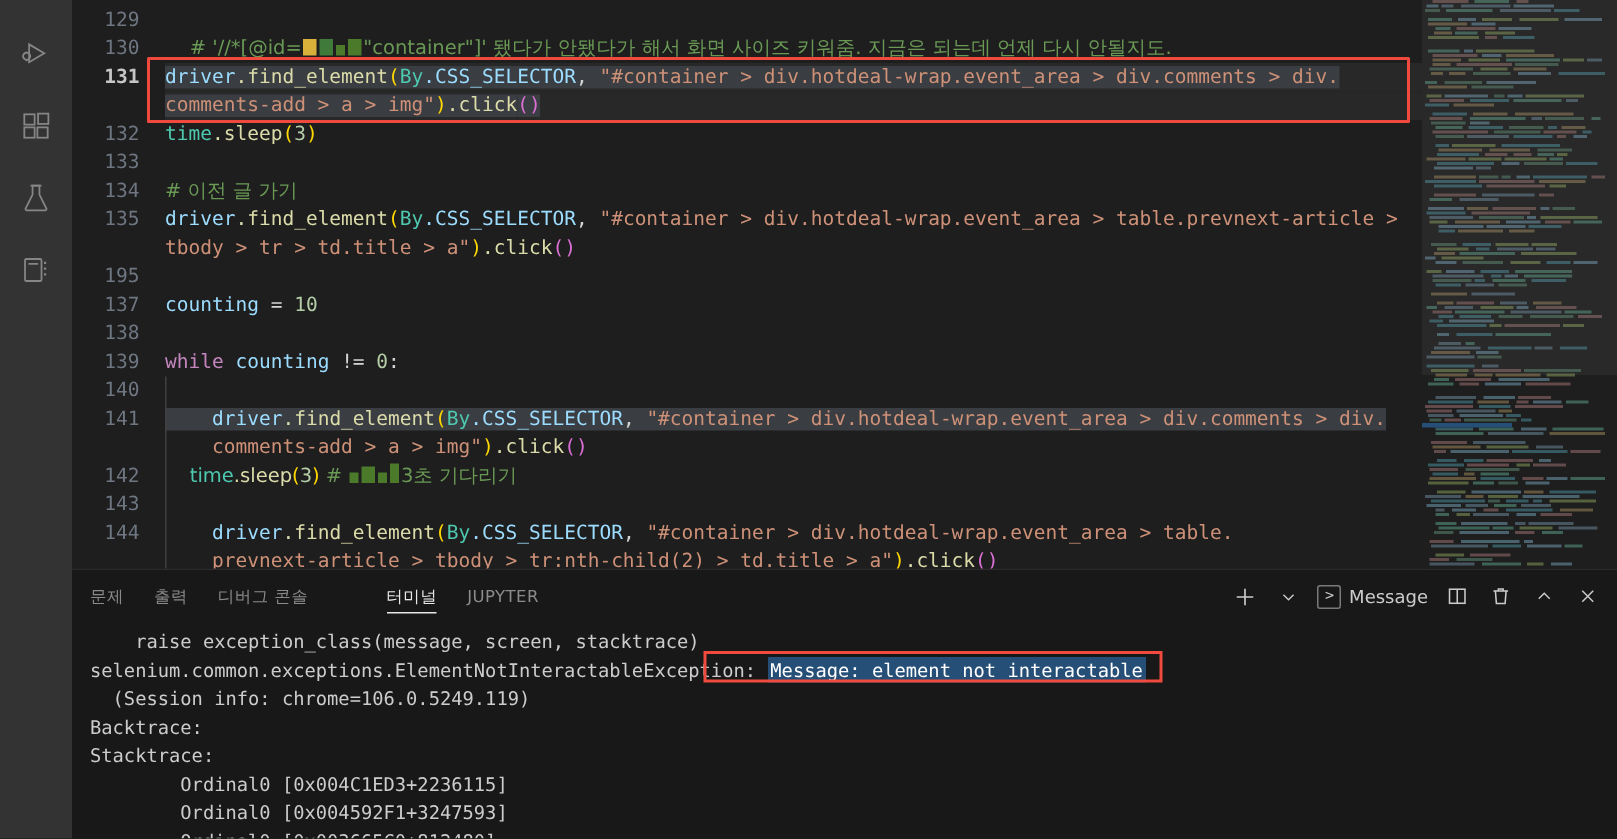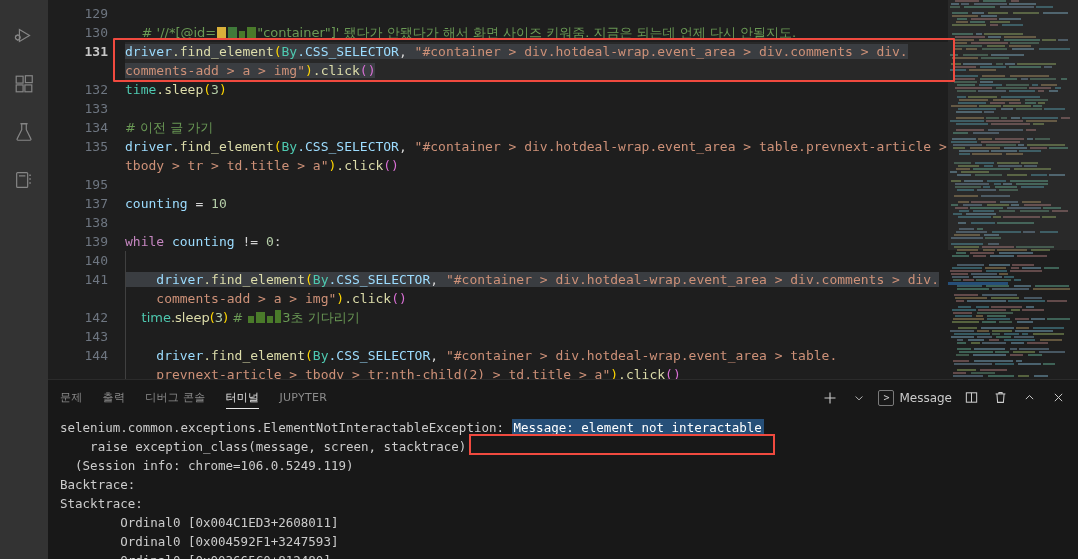--- a/index.html
+++ b/index.html
@@ -24,21 +24,21 @@
   }
   .act-item svg { display: block; }
 
   
   #editor-col {
     flex: 1 1 auto; height: 559px; position: relative;
     display: flex; flex-direction: column; min-width: 0;
   }
   #editor-area {
     position: relative; height: 379px; background: #1e1e1e;
-    overflow: hidden; display: flex; margin-left: 15px;
+    overflow: hidden; display: flex;
   }
   #gutter {
     width: 62px; flex: 0 0 62px; padding-top: 4px;
     text-align: right; position: relative; z-index: 3;
   }
   .ln {
     height: 19px; line-height: 19px; font-size: 13px;
     color: #6e7681; padding-right: 17px;
     font-family: "DejaVu Sans Mono", monospace;
   }
@@ -121,21 +121,21 @@
   #panel-tabs {
     height: 35px; display: flex; align-items: center;
     padding-left: 12px; position: relative; flex: 0 0 35px;
   }
   .ptab {
     font-family: "DejaVu Sans", sans-serif; font-size: 11px;
     color: #8b8b8b; margin-right: 20px; letter-spacing: .3px;
     cursor: pointer; position: relative; height: 35px;
     display: flex; align-items: center; text-transform: uppercase;
   }
-  .ptab.active { color: #e7e7e7; }
+  .ptab.active { color: #e7e7e7; margin-left: 32px; }
   .ptab.active::after {
     content: ""; position: absolute; left: 0; right: 0; bottom: 6px;
     height: 1px; background: #e7e7e7;
   }
   #panel-actions {
     margin-left: auto; display: flex; align-items: center;
     padding-right: 10px; gap: 9px;
   }
   .pact {
     display: flex; align-items: center; justify-content: center;
@@ -897,26 +897,26 @@
           </div>
           <div class="pact">
             <svg width="13" height="13" viewBox="0 0 16 16" stroke="#cccccc" stroke-width="1.2" fill="none">
               <path d="M3.5 3.5 L12.5 12.5 M12.5 3.5 L3.5 12.5"></path>
             </svg>
           </div>
         </div>
       </div>
 
       <div id="terminal">
+        <div class="tl">    raise exception_class(message, screen, stacktrace)</div>
         <div class="tl"><span>selenium.common.exceptions.ElementNotInteractableException: </span><span class="tsel">Message: element not interactable</span></div>
-        <div class="tl">    raise exception_class(message, screen, stacktrace)</div>
         <div class="tl">  (Session info: chrome=106.0.5249.119)</div>
         <div class="tl">Backtrace:</div>
         <div class="tl">Stacktrace:</div>
-        <div class="tl">        Ordinal0 [0x004C1ED3+2608011]</div>
+        <div class="tl">        Ordinal0 [0x004C1ED3+2236115]</div>
         <div class="tl">        Ordinal0 [0x004592F1+3247593]</div>
         <div class="tl">        Ordinal0 [0x003665C0+812480]</div>
 
         <div class="t-redbox" style="left:421px; top:19px; width:306px; height:21px;"></div>
       </div>
 
     </div>
   </div>
 </div>
 

